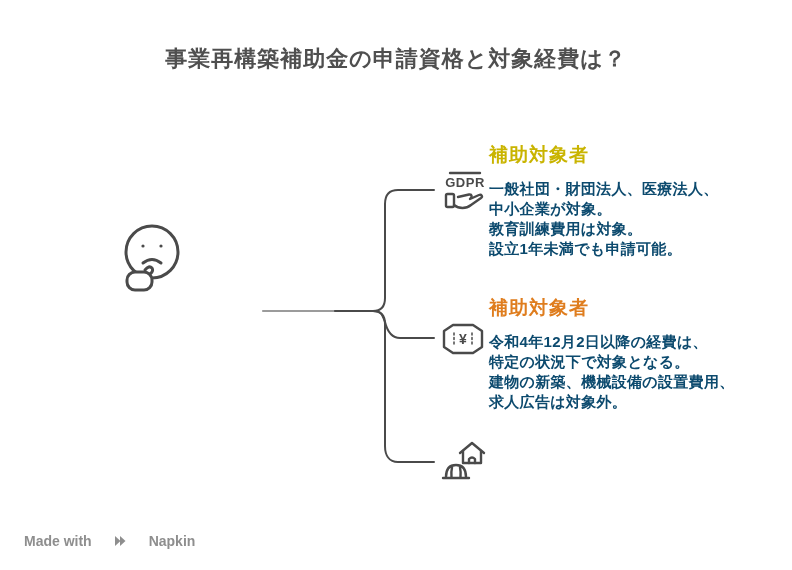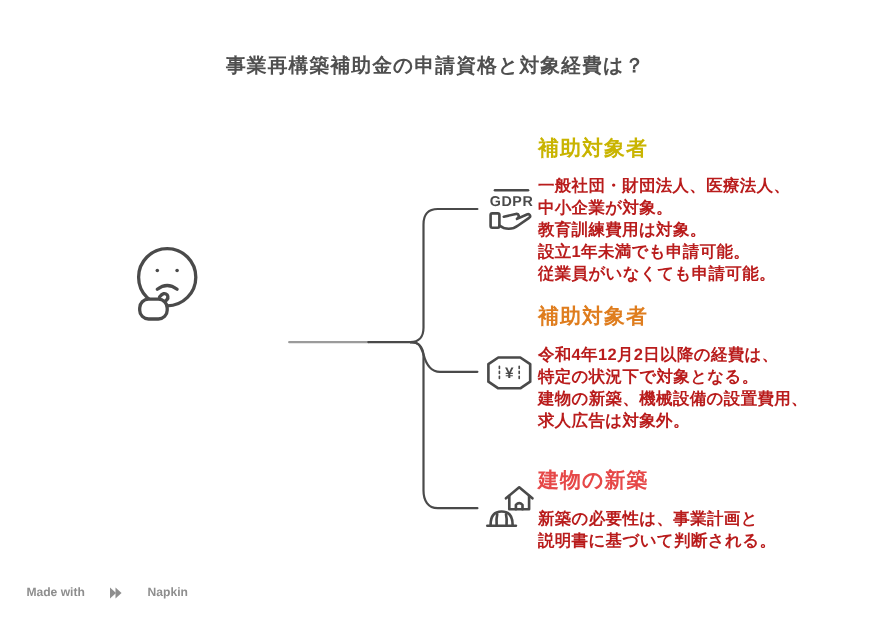--- a/index.html
+++ b/index.html
@@ -2,46 +2,46 @@
 <html><head>
 <meta charset="utf-8">
 <style>
   html,body { margin:0; padding:0; background:#ffffff; }
   .canvas {
     position:relative; width:792px; height:570px; background:#ffffff;
     font-family:"Liberation Sans","DejaVu Sans",sans-serif; overflow:hidden;
   }
   .title {
     position:absolute; top:45px; left:0; width:100%;
-    text-align:center; font-size:18px; line-height:28px; font-weight:700;
+    text-align:center; font-size:22px; line-height:28px; font-weight:700;
     color:#4F4F4F; letter-spacing:1px; margin:0;
   }
   svg { position:absolute; overflow:visible; }
   .face-svg      { left:118px; top:222px; }
   .connector-svg { left:258px; top:180px; }
   .icon-gdpr     { left:443px; top:170px; }
   .icon-yen      { left:440px; top:323px; }
   .icon-building { left:442px; top:438px; }
 
-  .section { position:absolute; left:489px; width:280px; }
+  .section { position:absolute; left:489px; width:280px;margin-top:19px; }
   .section h2 {
     margin:0 0 12px 0; font-size:19px; line-height:24px;
     font-weight:700; letter-spacing:1px;
   }
   .s1 { top:124px; }  .s1 h2 { color:#C9B400; }
   .s2 { top:277px; }  .s2 h2 { color:#DF7D1E; }
   .s3 { top:426px; }  .s3 h2 { color:#E64848; }
   .body-lines div {
     font-size:15px; line-height:20px; font-weight:700;
-    color:#b91c1c; letter-spacing:0.3px; white-space:nowrap;
+    color:#0c4a6e; letter-spacing:0.3px; white-space:nowrap;
   }
   .footer {
     position:absolute; left:24px; top:533px;
     display:flex; align-items:center; gap:22px;
-    font-size:11px; font-weight:600; color:#8E8E8E;
+    font-size:14px; font-weight:600; color:#8E8E8E;
   }
   .footer svg { position:static; }
 </style>
 </head>
 <body>
 
 <div class="canvas">
 
   <h1 class="title">事業再構築補助金の申請資格と対象経費は？</h1>
 
@@ -86,41 +86,33 @@
     <path d="M1,40 H27"></path>
   </svg>
 
   <div class="section s1">
     <h2>補助対象者</h2>
     <div class="body-lines">
       <div>一般社団・財団法人、医療法人、</div>
       <div>中小企業が対象。</div>
       <div>教育訓練費用は対象。</div>
       <div>設立1年未満でも申請可能。</div>
-      <div>従業員がいなくても申請可能。</div>
     </div>
   </div>
 
   <div class="section s2">
     <h2>補助対象者</h2>
     <div class="body-lines">
       <div>令和4年12月2日以降の経費は、</div>
       <div>特定の状況下で対象となる。</div>
       <div>建物の新築、機械設備の設置費用、</div>
       <div>求人広告は対象外。</div>
     </div>
   </div>
 
-  <div class="section s3">
-    <h2>建物の新築</h2>
-    <div class="body-lines">
-      <div>新築の必要性は、事業計画と</div>
-      <div>説明書に基づいて判断される。</div>
-    </div>
-  </div>
 
   <div class="footer">
     <span>Made with</span>
     <svg width="13" height="12" viewBox="0 0 13 12">
       <path d="M1,1 L6.5,6 L1,11 Z" fill="#8E8E8E"></path>
       <path d="M6,1 L11.5,6 L6,11 Z" fill="#8E8E8E"></path>
     </svg>
     <span>Napkin</span>
   </div>
 

